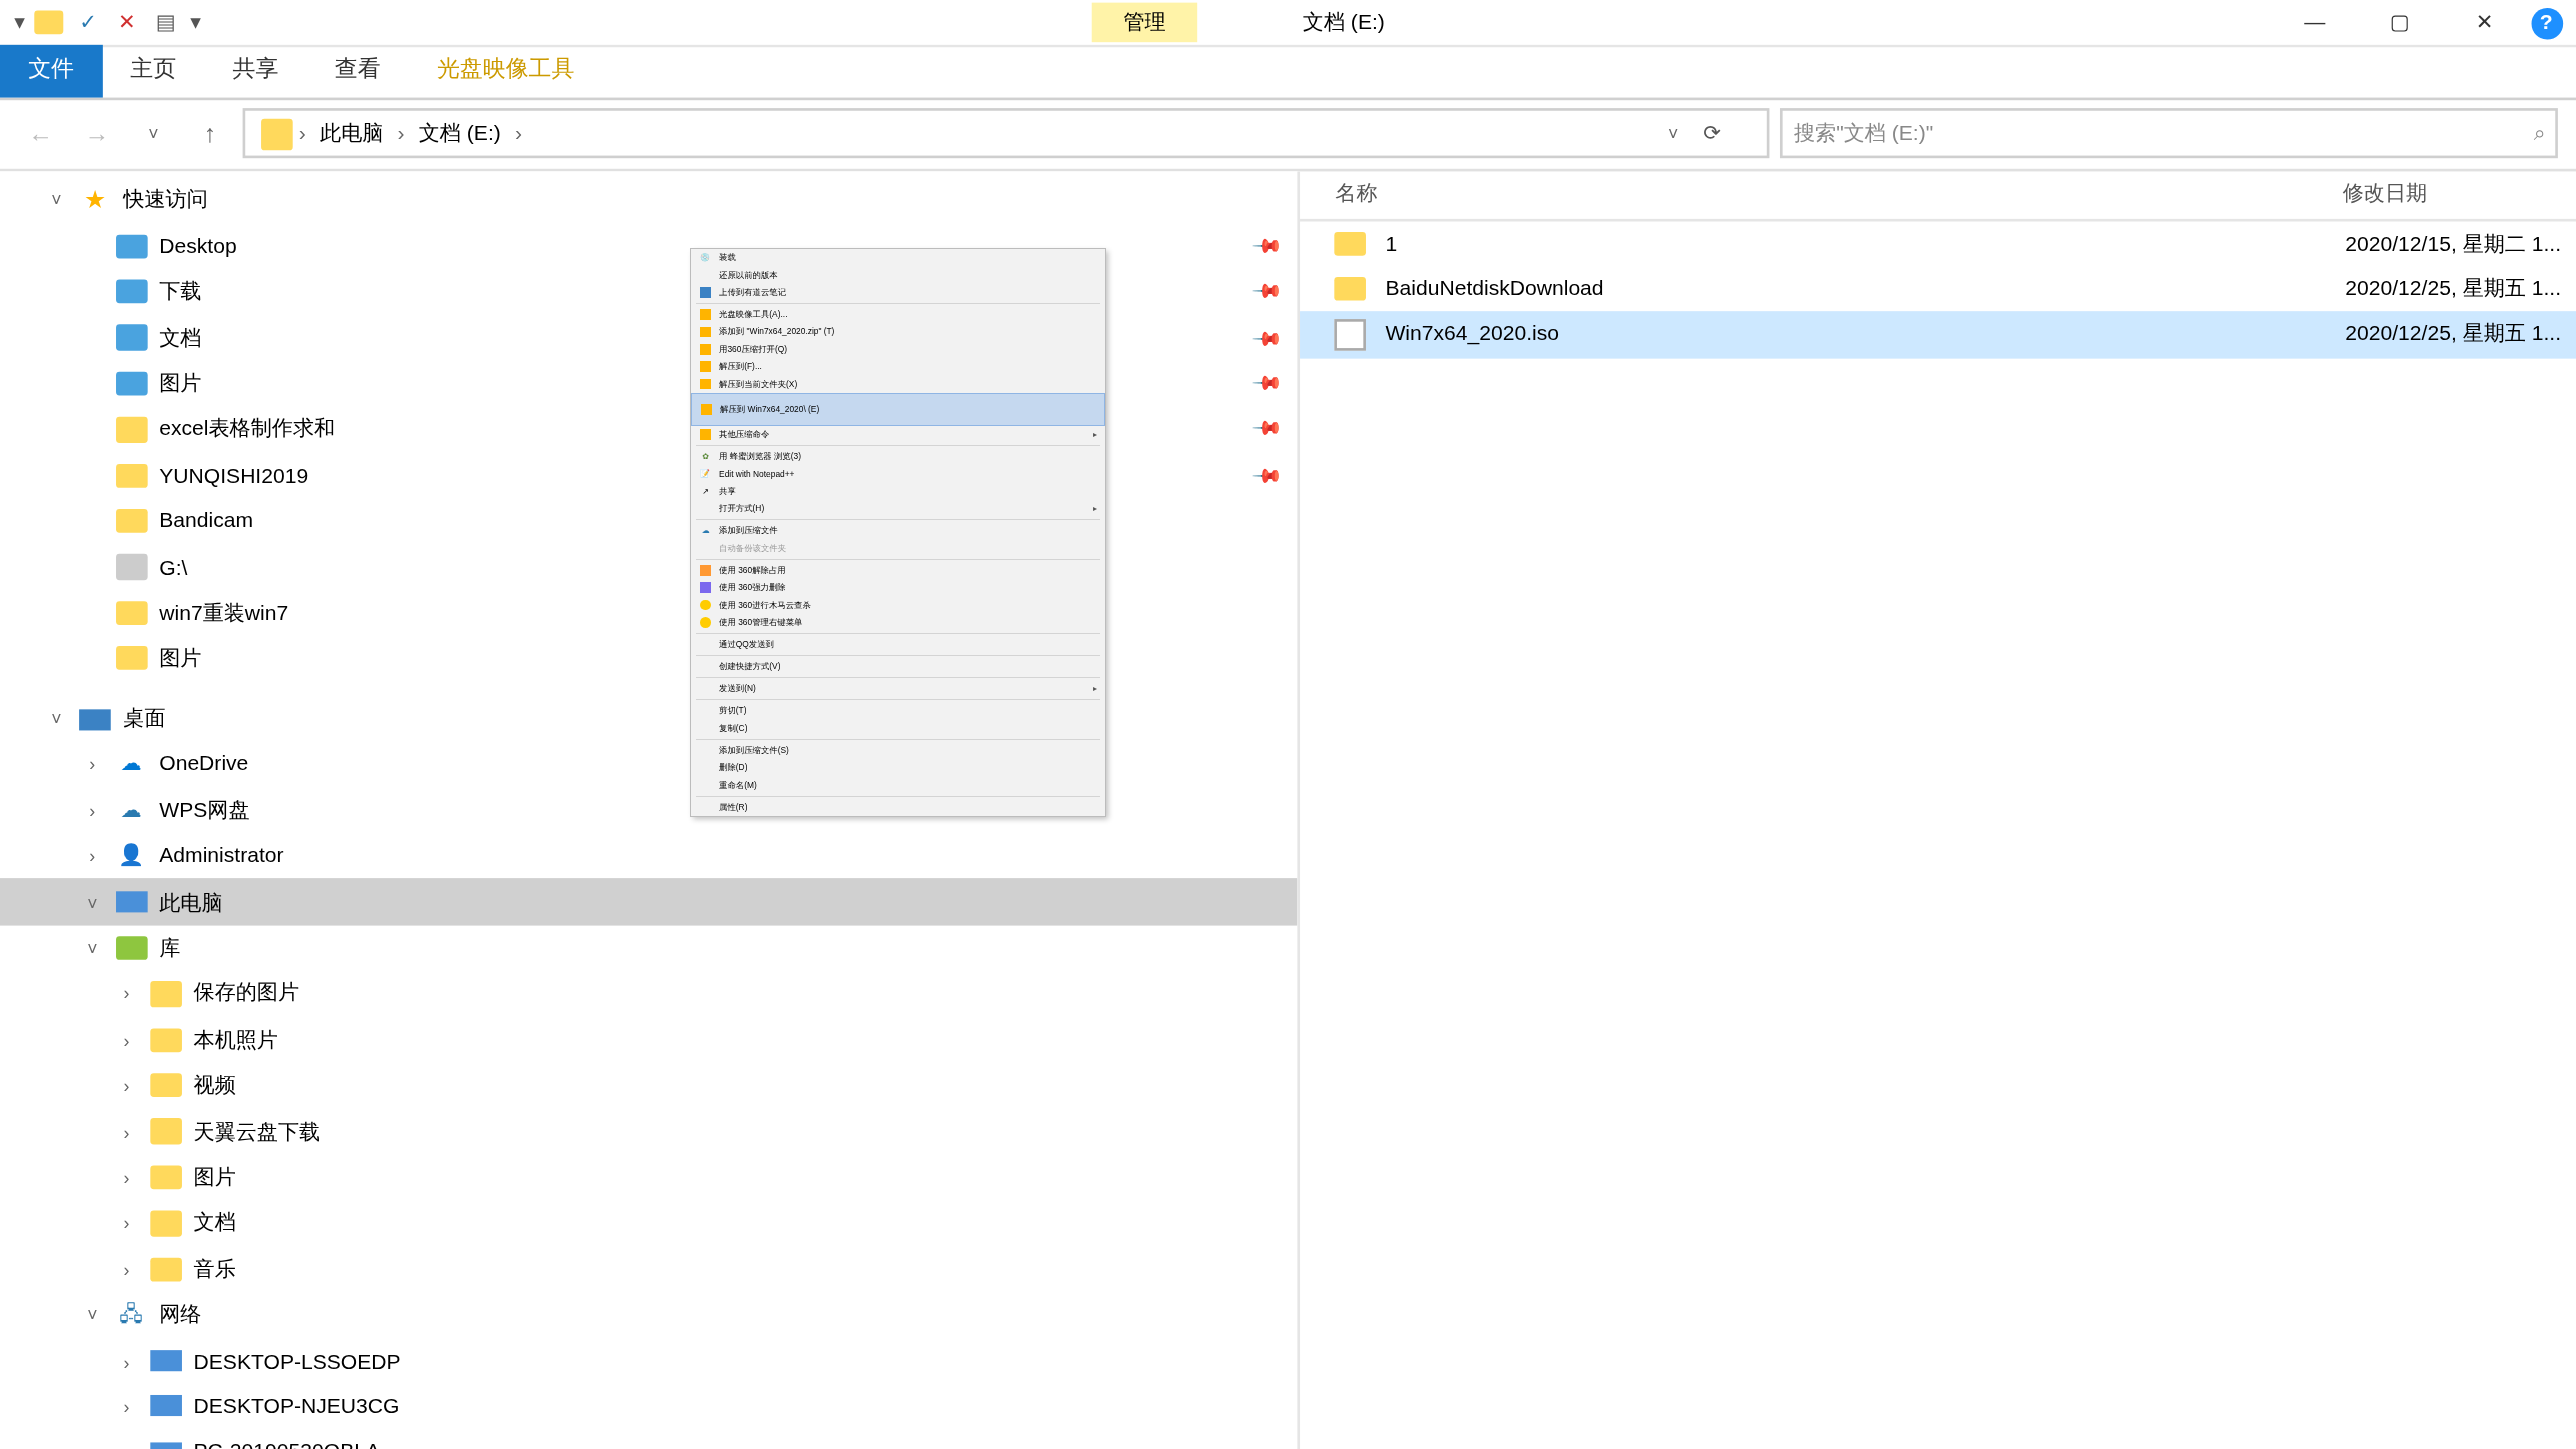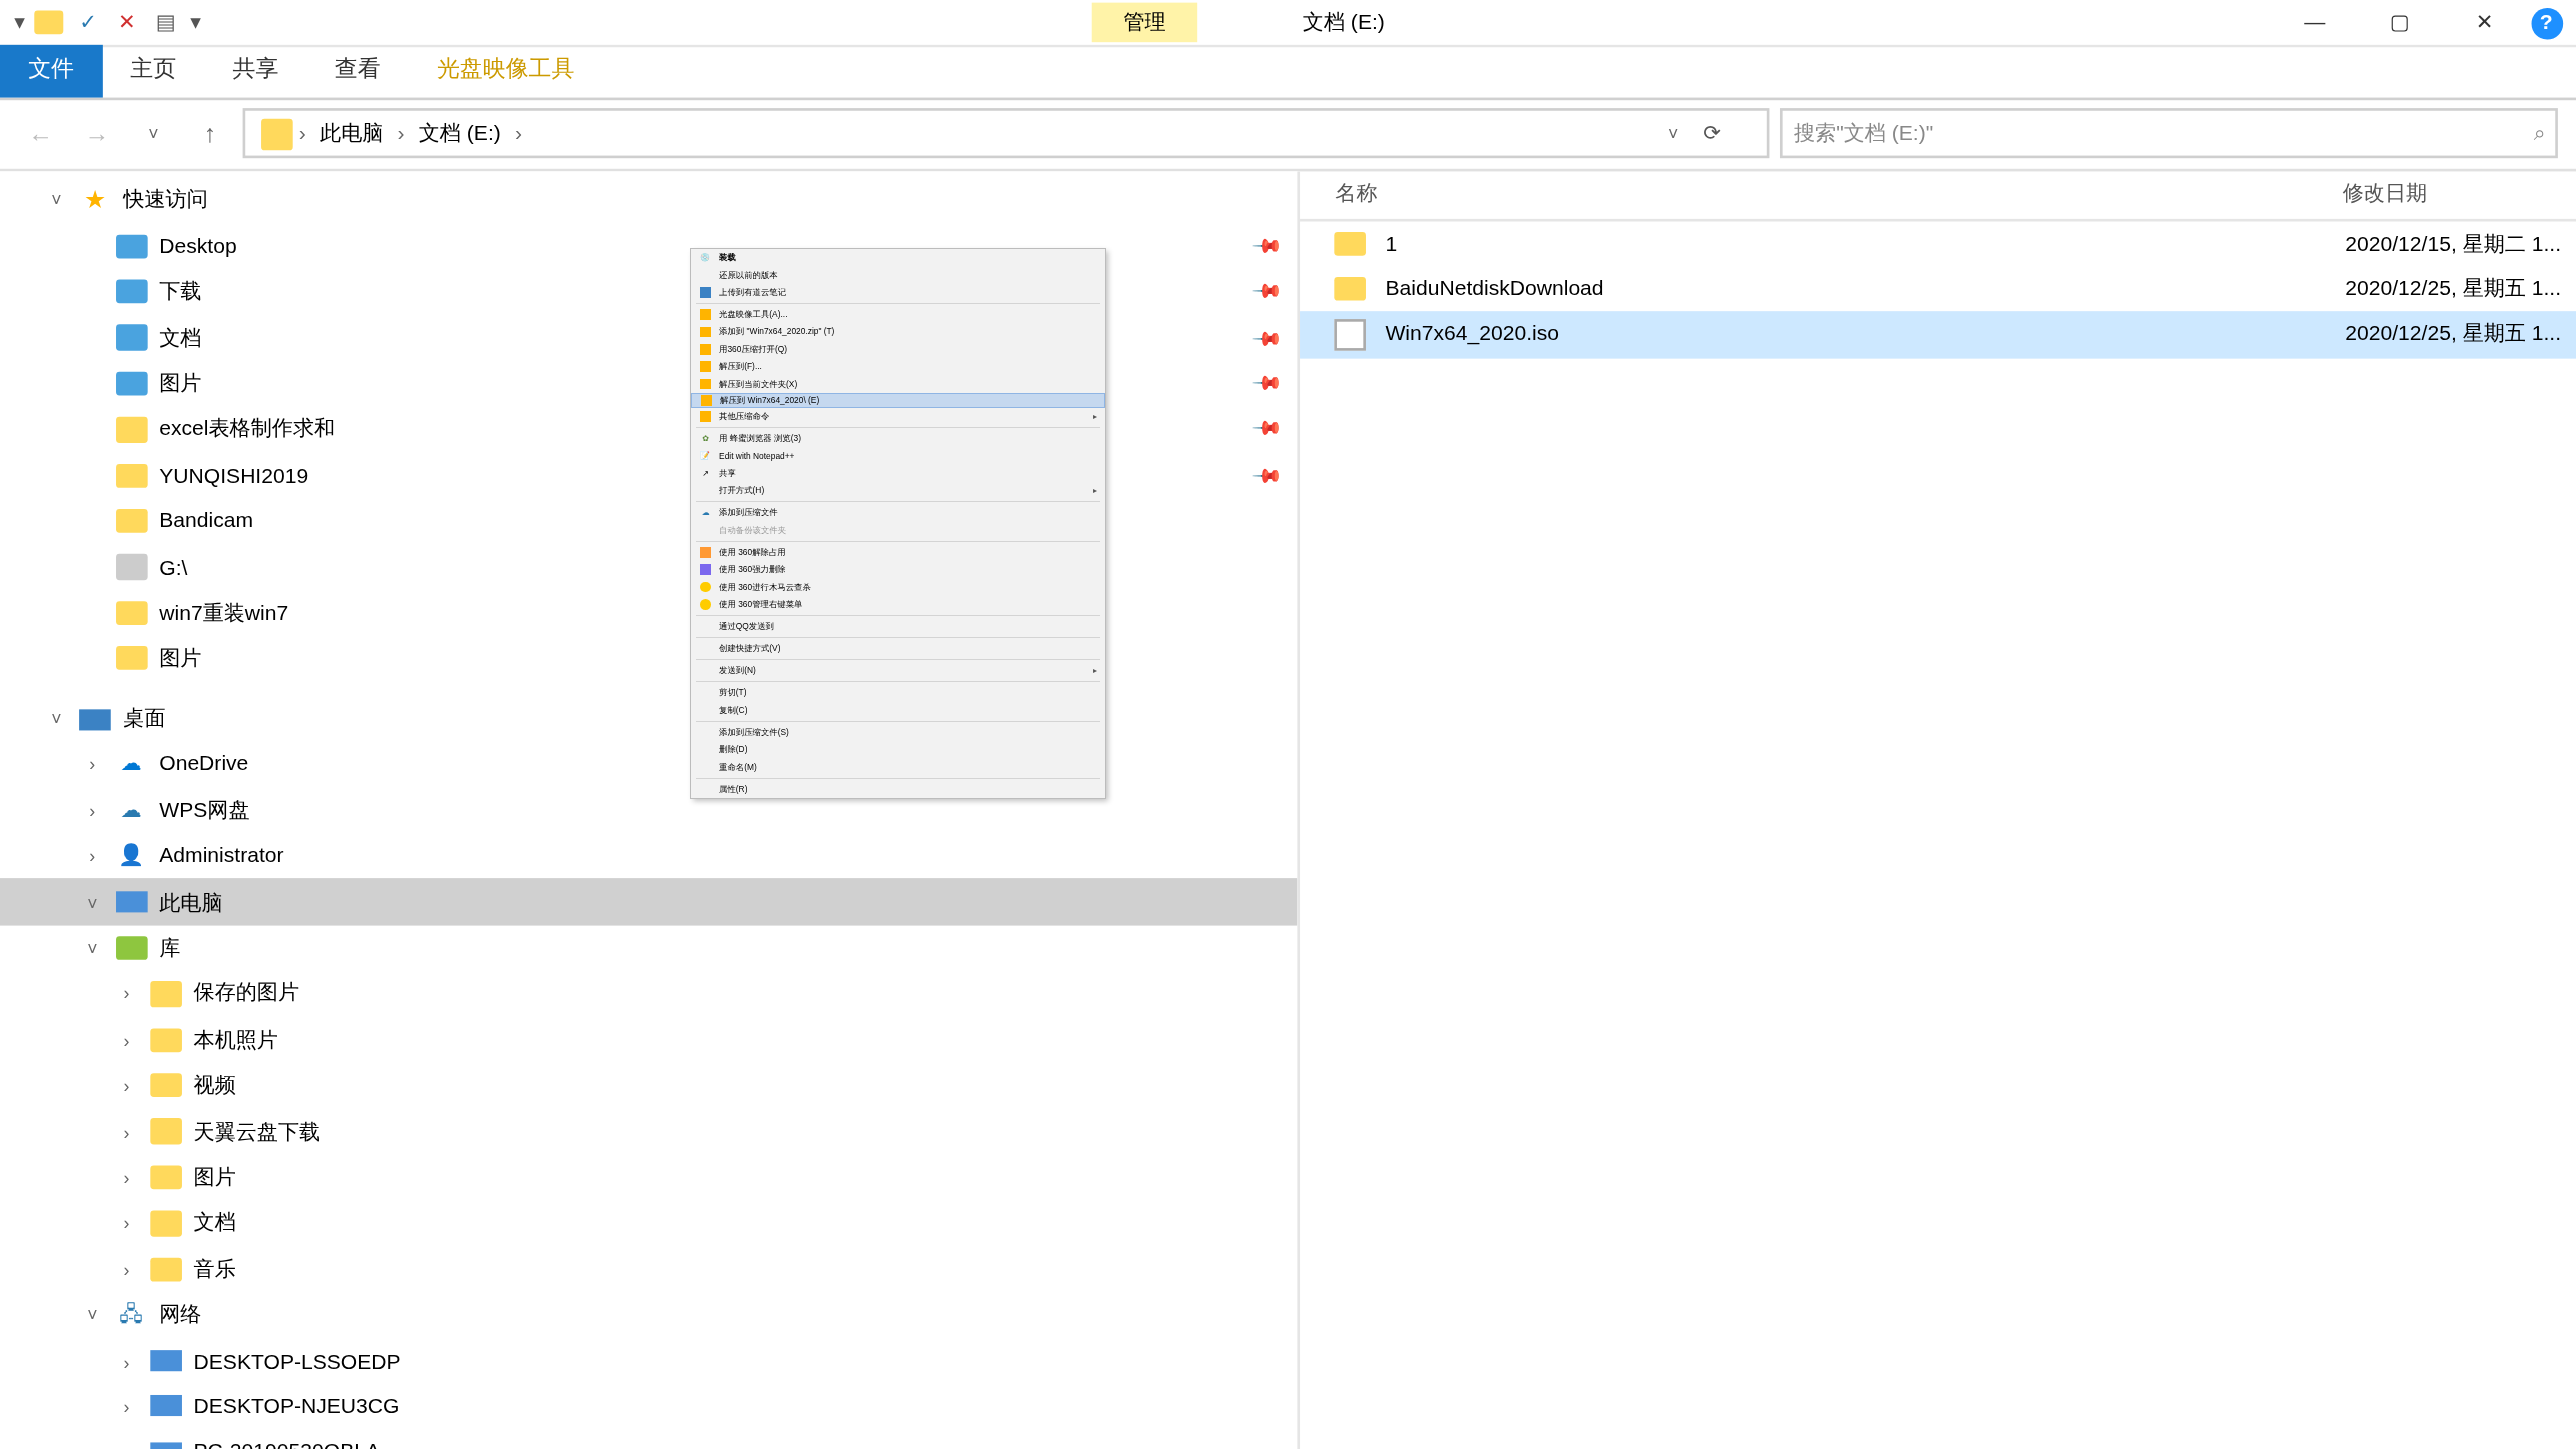--- a/index.html
+++ b/index.html
@@ -46,21 +46,21 @@
 .rows{flex:1;position:relative}
 .row{display:flex;align-items:center;height:17.4px;padding-left:13.4px}
 .row.sel{background:#cde8ff}
 .row .ricon{width:19px;display:inline-flex;align-items:center}
 .row .rname{width:364px}
 .row .rdate{width:215px}
 .row .rsize{width:101px;text-align:right}
 .iso{width:12px;height:12px;border:0.7px solid #aaa;background:#fff;display:inline-block}
 .ctxmenu{position:absolute;left:690px;top:248px;width:416px;background:#f2f2f2;border:0.7px solid #bcbcbc;box-shadow:2.7px 2.7px 5.4px rgba(0,0,0,.25);z-index:100;transform-origin:top left}
 .ctx-item{display:flex;align-items:center;height:17.4px;padding:0 8px;gap:6.7px}
-.ctx-item.hov{background:#c5d8ef;border:0.7px solid #8fb5e4;height:15px}
+.ctx-item.hov{background:#c5d8ef;border:0.7px solid #8fb5e4;height:33px}
 .ctx-item.dis{color:#999}
 .ctx-item .cicon{width:13.4px;display:inline-flex;align-items:center;justify-content:center}
 .ctx-item .ctext{flex:1;white-space:nowrap;font-size:8.4px}
 .ctx-item .carrow{color:#555}
 .ctx-sep{height:0.7px;background:#d4d4d4;margin:2px 5.4px}
 .scale{transform:scale(2.637);transform-origin:top left;width:977px;height:549px}
 </style>
 </head>
 <body>
 
@@ -393,21 +393,21 @@
     </div>
   </div>
 
 </div>
 
 </div>
 
 <div class="ctxmenu" id="ctx">
     <div class="ctx-item">
       <span class="cicon">💿</span>
-      <span class="ctext" style="font-weight:bold">装载</span>
+      <span class="ctext" style="font-weight:normal">装载</span>
     </div>
     <div class="ctx-item">
       <span class="cicon"></span>
       <span class="ctext">还原以前的版本</span>
     </div>
     <div class="ctx-item">
       <span class="cicon">
         <span style="width:10.7px;height:10.7px;background:#3b82c4;display:inline-block"></span>
       </span>
       <span class="ctext">上传到有道云笔记</span>

